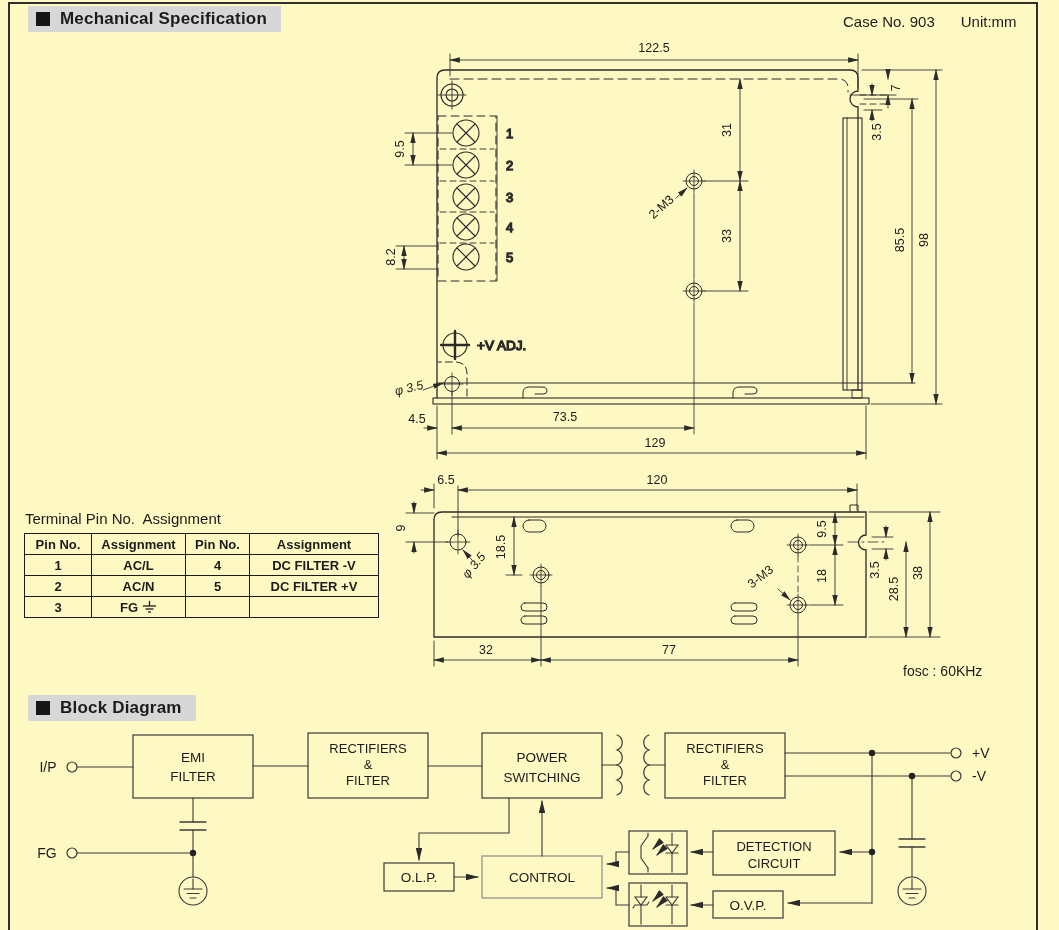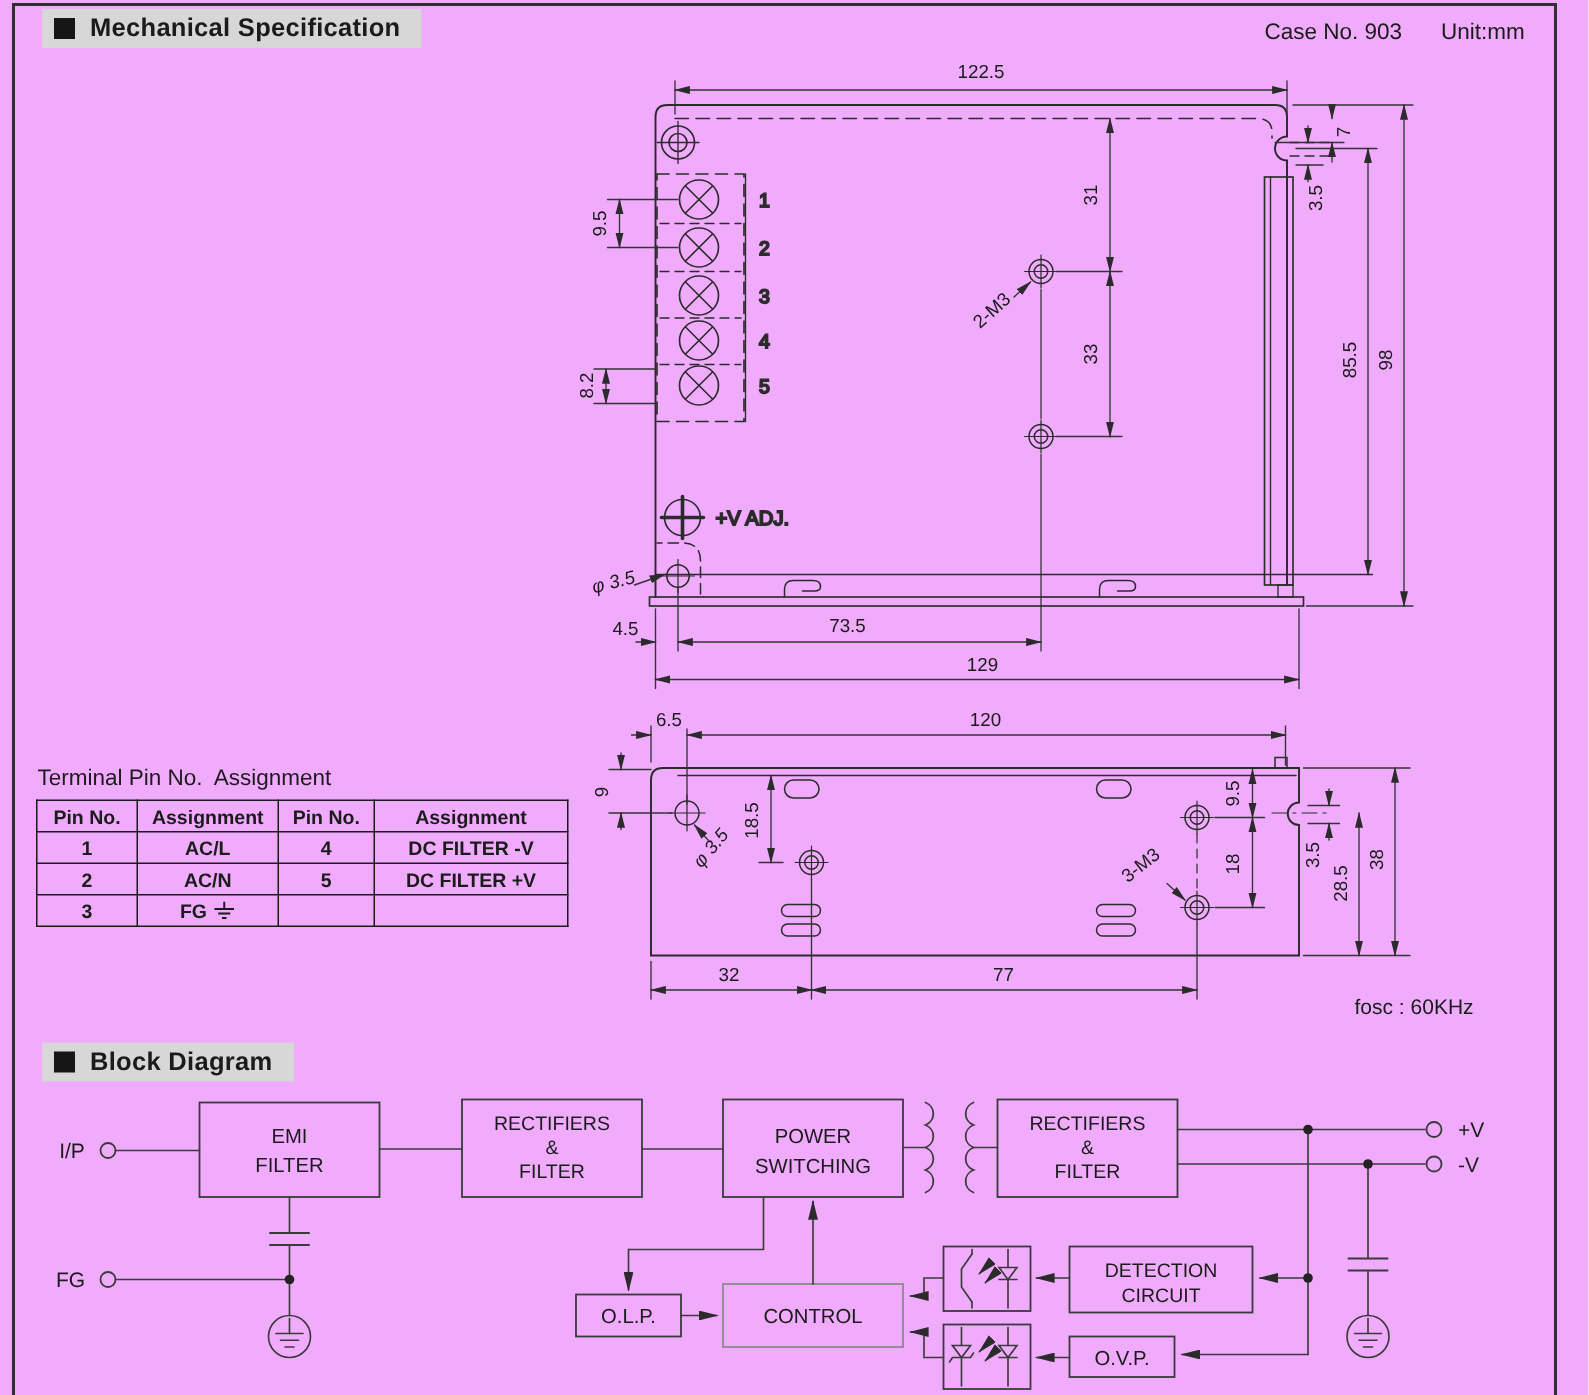--- a/index.html
+++ b/index.html
@@ -1,16 +1,16 @@
 <!DOCTYPE html>
 <html><head>
 <meta charset="utf-8">
 <style>
   html,body{margin:0;padding:0;background:#ffffff;}
-  .stage{position:relative;width:1059px;height:930px;background:#f0abfc;overflow:hidden;
+  .stage{position:relative;width:1059px;height:930px;background:#fef9c3;overflow:hidden;
          font-family:"Liberation Sans",sans-serif;color:#1b1b1b;}
   .stage svg text{font-family:"Liberation Sans",sans-serif;fill:#1b1b1b;}
   .dt{font-size:12.5px;}
   .pin{font-size:13px;}
   .bx{font-size:13px;}
   .bx2{font-size:13.5px;}
   .term{font-size:14px;}
   .hdr{position:absolute;display:flex;align-items:center;gap:10px;background:#d7d7d7;
        padding:3px 14px 3px 8px;font-weight:bold;font-size:17px;letter-spacing:.2px;}
   .hdr .sq{width:14px;height:14px;background:#161616;flex:0 0 auto;}

